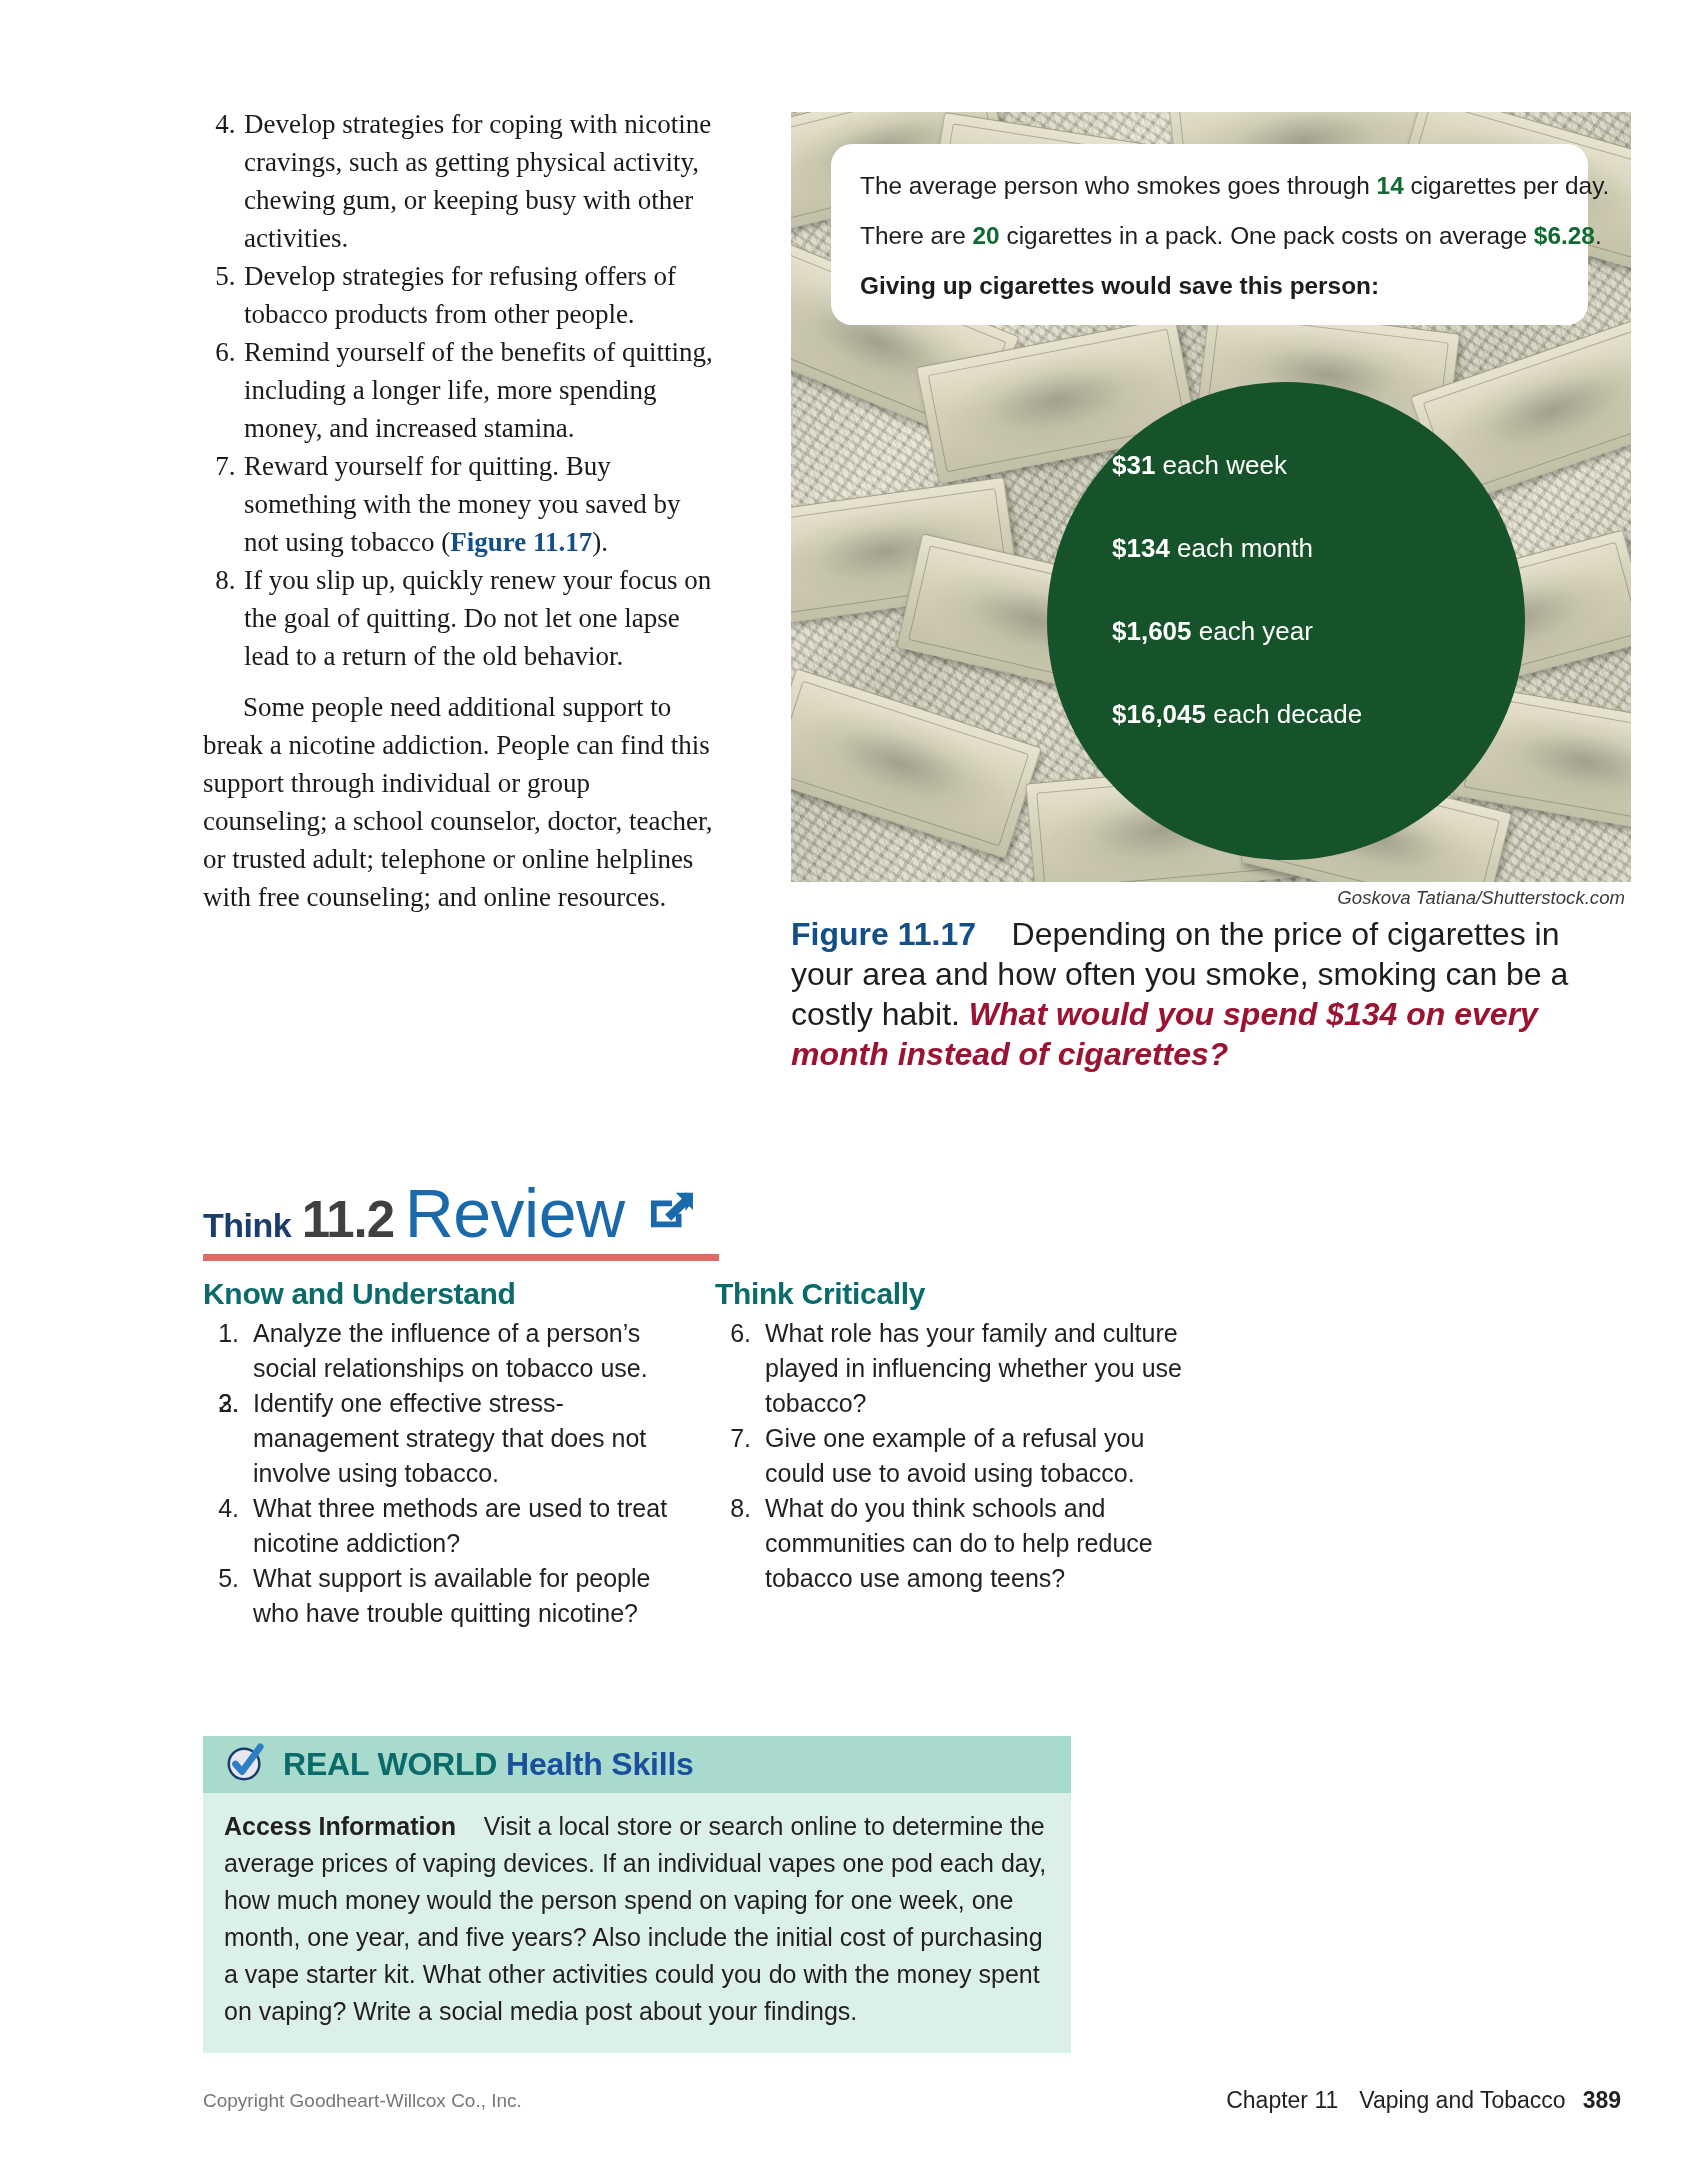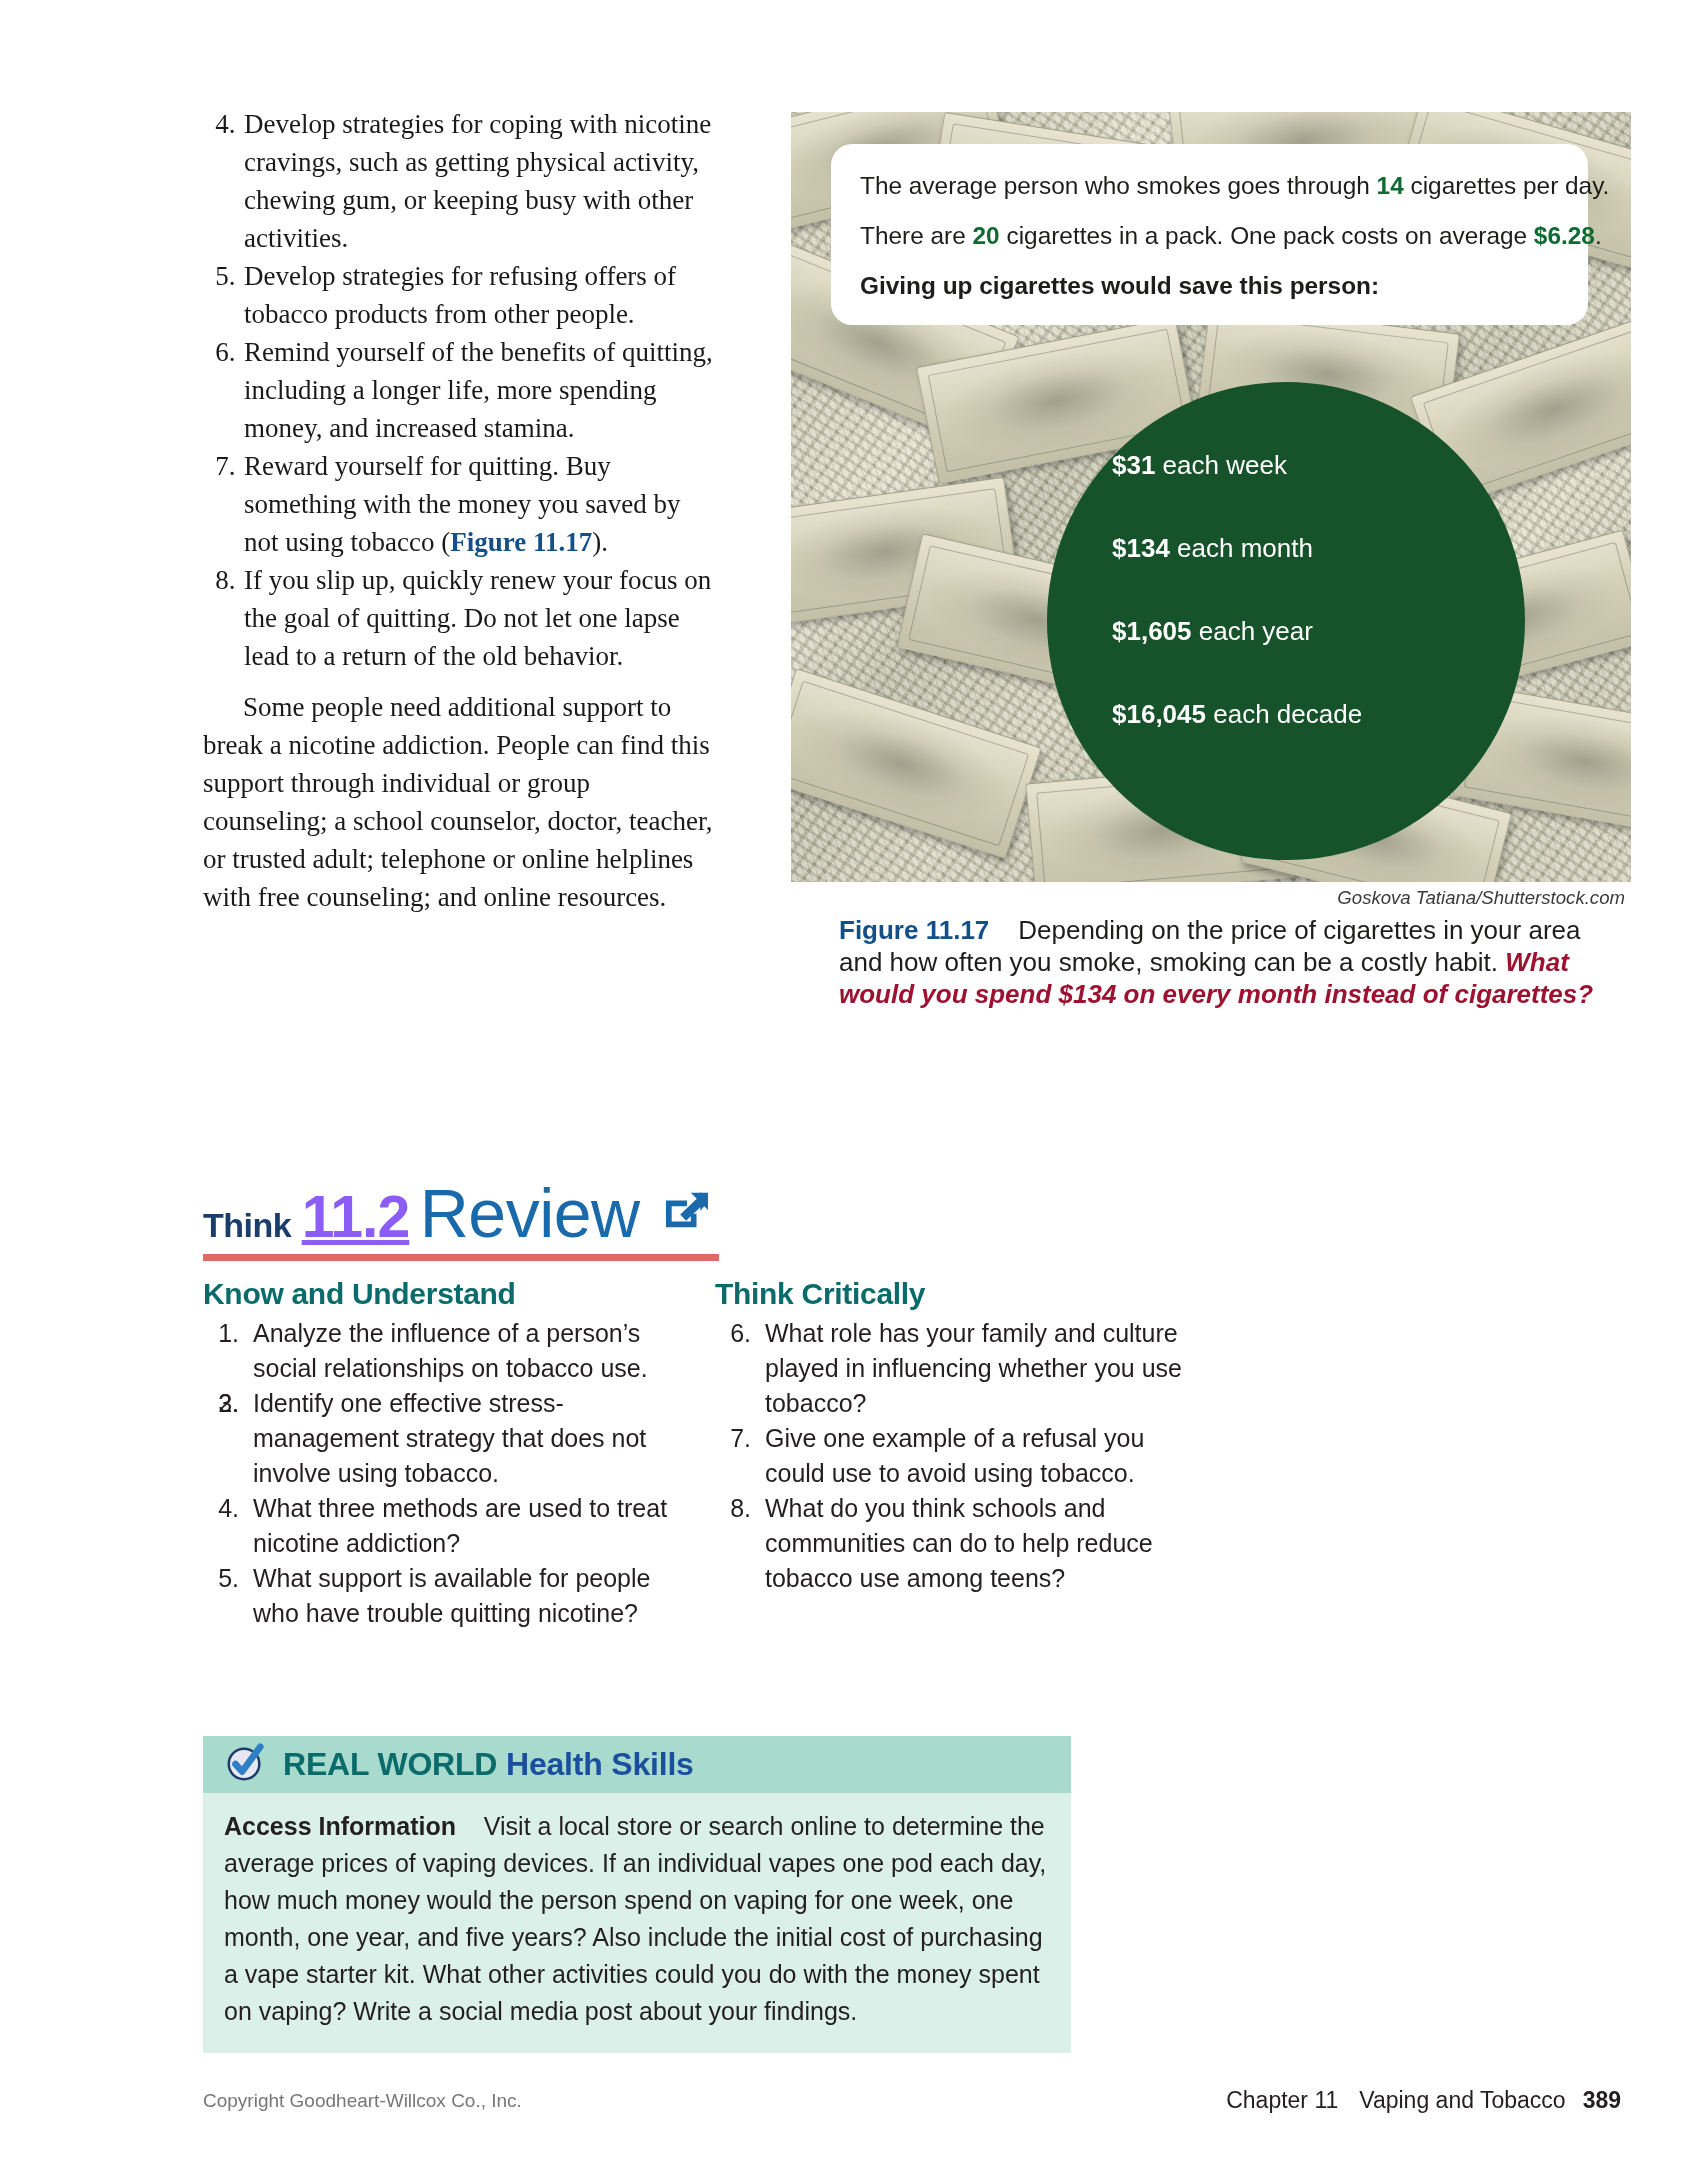--- a/index.html
+++ b/index.html
@@ -146,24 +146,23 @@
   #photo-credit {
     font-family: "Liberation Sans", sans-serif;
     font-style: italic;
     font-size: 18.6px;
     color: #3a3a3a;
     text-align: right;
     margin-top: 4.8px;
   }
   #figure-caption {
     margin-top: 5.7px;
-    font-size: 26px;
-    line-height: 32px;
+    font-size: 32px;
+    line-height: 40px;
     color: #1d1d1b;
-    margin-left: 48px;
   }
   #figure-caption .fignum {
     color: #134f88;
     font-weight: bold;
   }
   #figure-caption .figq {
     color: #9d1230;
     font-weight: bold;
     font-style: italic;
   }
@@ -181,25 +180,24 @@
     gap: 10.5px;
     white-space: nowrap;
   }
   #lesson-word {
     font-size: 34px;
     font-weight: bold;
     color: #1a3d6b;
     letter-spacing: -0.5px;
   }
   #lesson-number {
-    font-size: 59px;
-    font-weight: bold;
-    color: #8b5cf6;
+    font-size: 51px;
+    font-weight: bold;
+    color: #404040;
     letter-spacing: -1px;
-    text-decoration: underline;
   }
   #review-word {
     font-size: 68px;
     color: #1a6aab;
     letter-spacing: -0.5px;
   }
   #share-icon {
     margin-left: 11.5px;
     position: relative;
     top: -5.7px;

